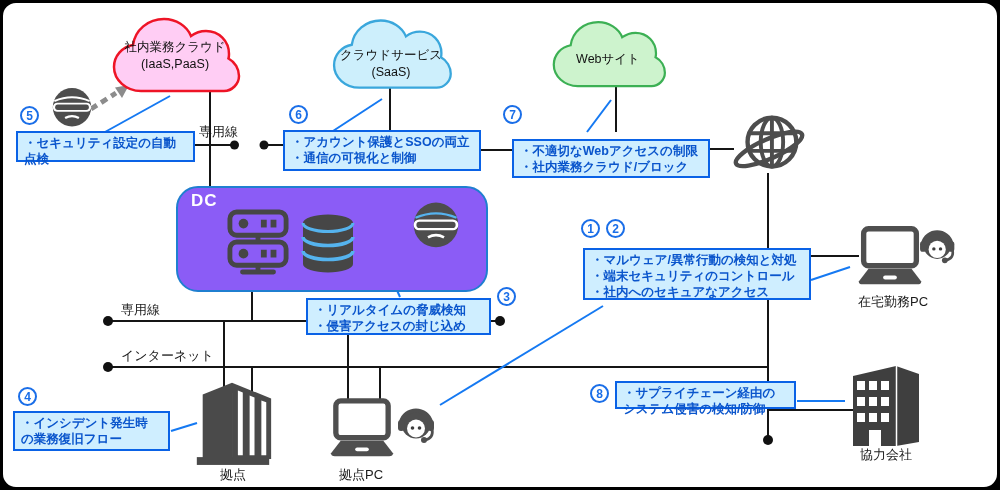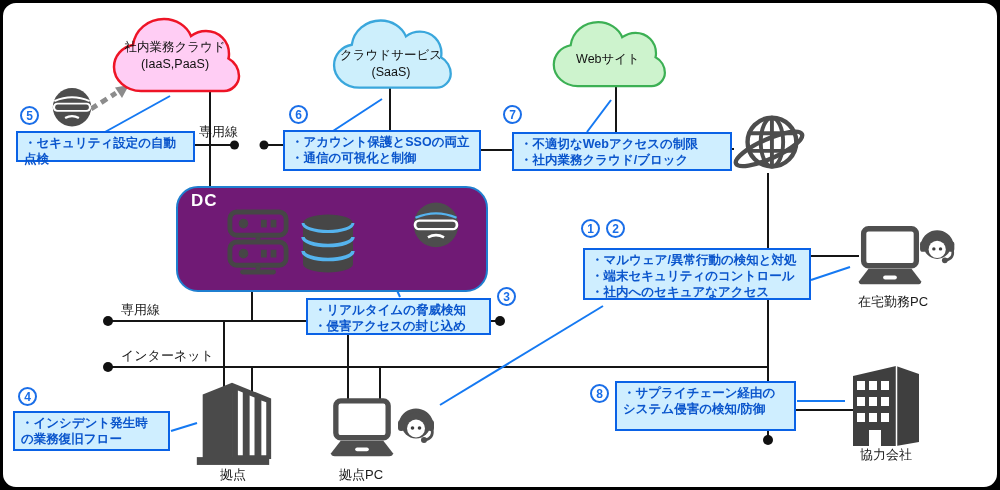--- a/index.html
+++ b/index.html
@@ -27,21 +27,21 @@
   .lbl{position:absolute;color:#1a1a1a;font-size:13px;white-space:nowrap;text-align:center;}
   .lbl.center{text-align:center;}
   
   .cloud-text{
     position:absolute;text-align:center;color:#111;font-size:12.5px;line-height:1.35;
     white-space:nowrap;
   }
   
   .dcbox{
     position:absolute;left:173px;top:183px;width:312px;height:106px;
-    background:#701a75;border:2.5px solid #1f7fd0;border-radius:22px;box-sizing:border-box;
+    background:#8b5cf6;border:2.5px solid #1f7fd0;border-radius:22px;box-sizing:border-box;
   }
   .dclabel{position:absolute;left:13px;top:3px;color:#fff;font-size:17px;font-weight:bold;letter-spacing:1px;}
 </style>
 </head>
 <body>
 
 <div class="canvas">
 
   <svg class="abs" style="left:0;top:0" width="1000" height="490">
     <g stroke="#151515" stroke-width="2" fill="none">
@@ -228,42 +228,42 @@
   <div class="note" style="left:13px;top:128px;width:179px;height:31px">
     <div>・セキュリティ設定の自動</div>
     <div>点検</div>
   </div>
 
   <div class="note" style="left:280px;top:127px;width:198px;height:41px">
     <div>・アカウント保護とSSOの両立</div>
     <div>・通信の可視化と制御</div>
   </div>
 
-  <div class="note" style="left:509px;top:129px;width:220px;height:39px">
+  <div class="note" style="left:509px;top:136px;width:198px;height:39px">
     <div>・不適切なWebアクセスの制限</div>
     <div>・社内業務クラウド/ブロック</div>
   </div>
 
   <div class="note" style="left:303px;top:295px;width:185px;height:37px">
     <div>・リアルタイムの脅威検知</div>
     <div>・侵害アクセスの封じ込め</div>
   </div>
 
   <div class="note" style="left:580px;top:245px;width:228px;height:52px">
     <div>・マルウェア/異常行動の検知と対処</div>
     <div>・端末セキュリティのコントロール</div>
     <div>・社内へのセキュアなアクセス</div>
   </div>
 
   <div class="note" style="left:10px;top:408px;width:157px;height:40px">
     <div>・インシデント発生時</div>
     <div>の業務復旧フロー</div>
   </div>
 
-  <div class="note" style="left:612px;top:378px;width:181px;height:50px">
+  <div class="note" style="left:612px;top:378px;width:181px;height:28px">
     <div>・サプライチェーン経由の</div>
     <div>システム侵害の検知/防御</div>
   </div>
 
   <div class="cnum" style="left:17px;top:103px">5</div>
   <div class="cnum" style="left:286px;top:102px">6</div>
   <div class="cnum" style="left:500px;top:102px">7</div>
   <div class="cnum" style="left:494px;top:284px">3</div>
   <div class="cnum" style="left:578px;top:216px">1</div>
   <div class="cnum" style="left:603px;top:216px">2</div>

